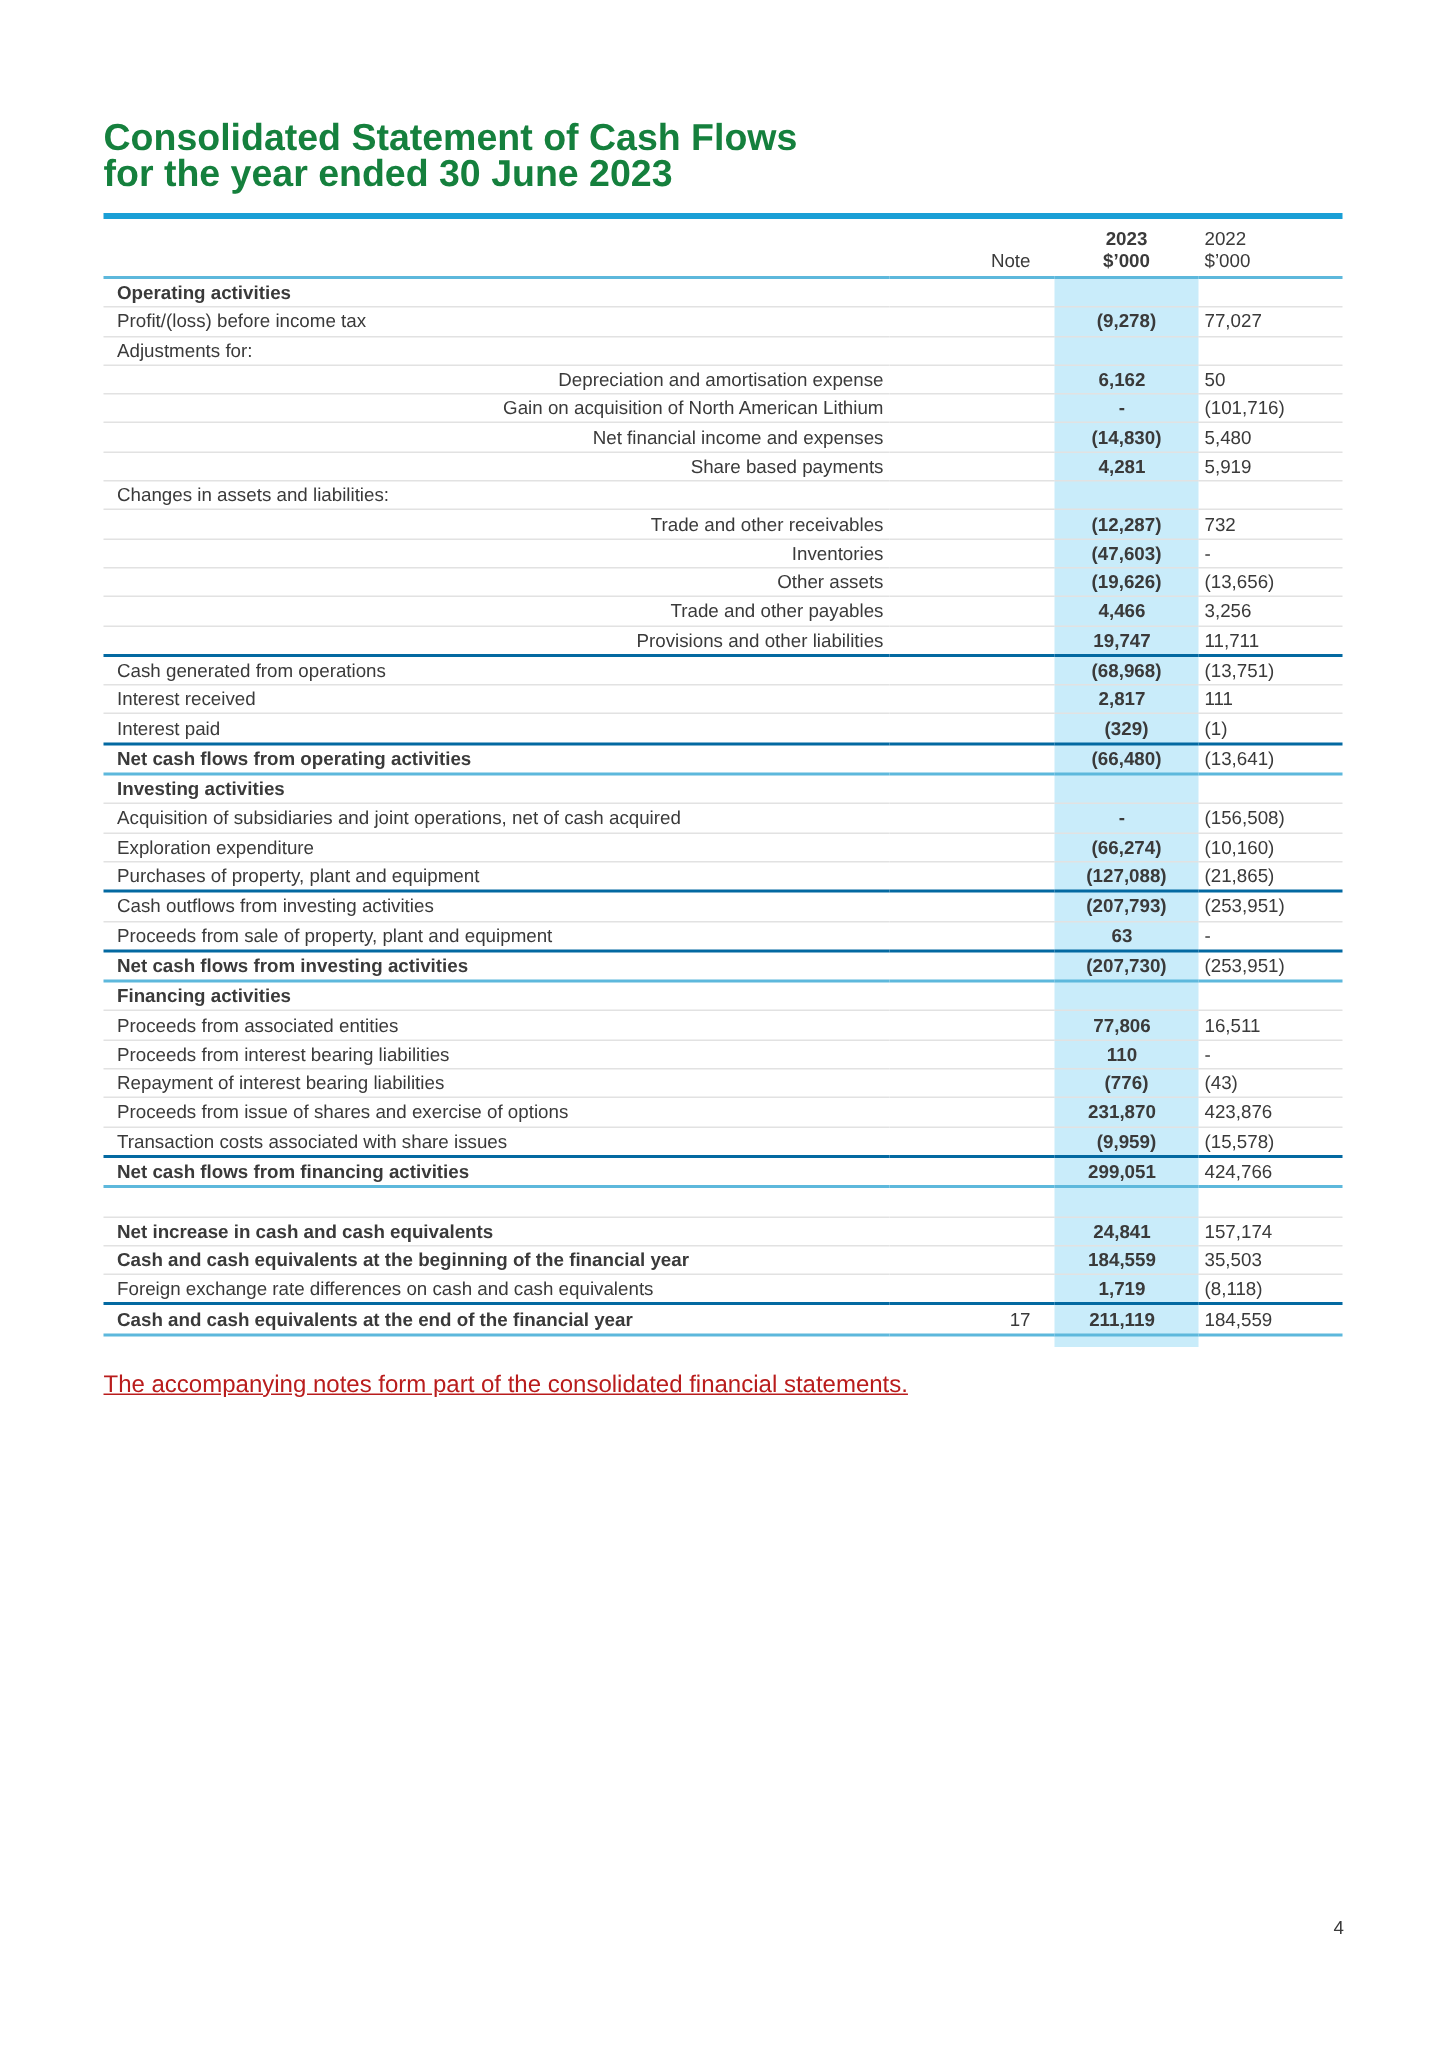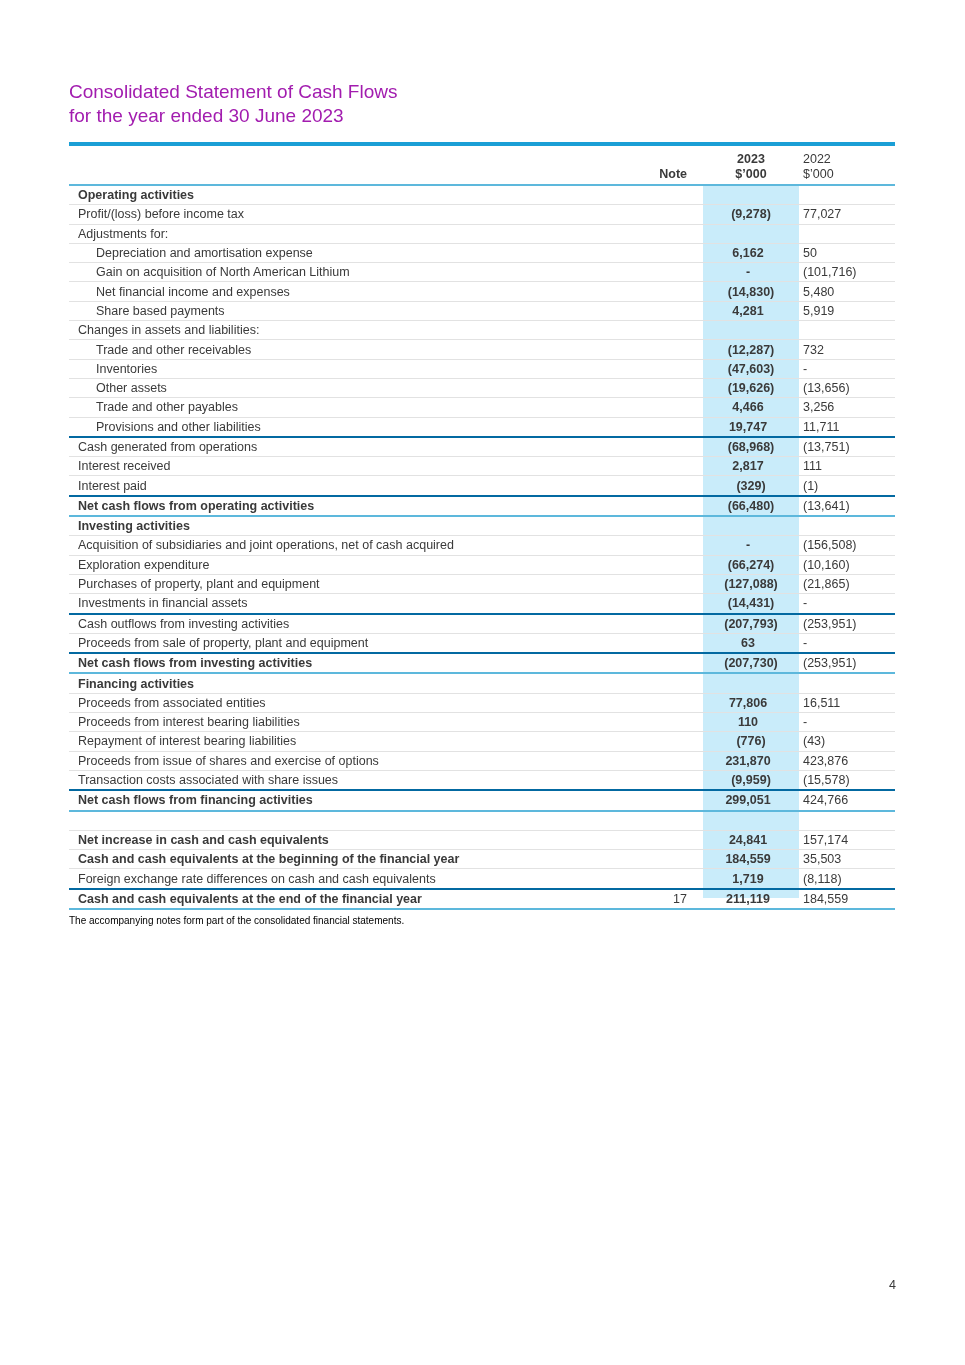--- a/index.html
+++ b/index.html
@@ -1,51 +1,51 @@
 <!DOCTYPE html>
 <html><head>
 <meta charset="utf-8">
 <style>
   html, body { margin: 0; padding: 0; background: #ffffff; }
   body { width: 965px; height: 1365px; position: relative; font-family: "Liberation Sans", sans-serif; color: #3a3a3a; }
-  .title { position: absolute; left: 69px; top: 80px; font-size: 19px; font-weight: normal; color: #a21caf; line-height: 24px; }
+  .title { position: absolute; left: 69px; top: 80px; font-size: 25px; font-weight: bold; color: #15803d; line-height: 24px; }
   .title div { margin: 0; }
   .topbar { position: absolute; left: 69px; top: 142px; width: 826px; height: 4px; background: #1a9fd6; }
   .highlight { position: absolute; left: 703px; top: 184px; width: 96px; height: 714px; background: #c9ecfa; }
   table.cf { position: absolute; left: 69px; top: 146px; width: 826px; border-collapse: collapse; font-size: 12.5px; }
   table.cf td { padding: 0 4px; height: 18.3px; border-bottom: 1px solid #e2e2e2; white-space: nowrap; }
   table.cf tr.head td { height: 36px; vertical-align: bottom; padding-bottom: 2px; border-bottom: 2px solid #5db8dc; line-height: 15px; }
   td.lbl { padding-left: 9px !important; }
-  td.ind { padding-left: 27px !important; }
+  td.ind { padding-left: 27px !important; text-align: right; }
   td.note { width: 90px; text-align: right; padding-right: 16px !important; }
   td.c23 { width: 88px; text-align: center; font-weight: bold; padding-right: 4px !important; }
   td.c22 { width: 88px; text-align: left; padding-right: 4px !important; }
   tr.bold td.lbl { font-weight: bold; }
   tr.topline td { border-top: 2px solid #0369a1; }
   tr.botline td { border-bottom: 2px solid #5db8dc; }
   .numpad { display: inline-block; width: 6px; }
-  .footnote { position: absolute; left: 69px; top: 915px; font-size: 10px; color: #000000; }
+  .footnote { position: absolute; left: 69px; top: 915px; font-size: 16px; color: #b91c1c; text-decoration: underline; }
   .pagenum { position: absolute; left: 889px; top: 1278px; font-size: 12.5px; color: #3a3a3a; }
 </style>
 </head>
 <body>
 
 <div class="title">
   <div>Consolidated Statement of Cash Flows</div>
   <div>for the year ended 30 June 2023</div>
 </div>
 
 <div class="topbar"></div>
 <div class="highlight"></div>
 
 <table class="cf">
   <tbody id="cf-body">
     <tr class="head">
       <td></td>
-      <td class="note" style="font-weight:bold;">Note</td>
+      <td class="note" style="font-weight:normal;">Note</td>
       <td class="c23">
         <div>2023</div>
         <div>$’000</div>
       </td>
       <td class="c22">
         <div>2022</div>
         <div>$’000</div>
       </td>
     </tr>
   <tr class="bold">
@@ -167,26 +167,20 @@
         <td class="note"></td>
         <td class="c23"><span>(66,274)</span></td>
         <td class="c22"><span>(10,160)</span></td>
       </tr>
       <tr class="">
         <td class="lbl">Purchases of property, plant and equipment</td>
         <td class="note"></td>
         <td class="c23"><span>(127,088)</span></td>
         <td class="c22"><span>(21,865)</span></td>
       </tr>
-      <tr class="">
-        <td class="lbl">Investments in financial assets</td>
-        <td class="note"></td>
-        <td class="c23"><span>(14,431)</span></td>
-        <td class="c22"><span>-</span><span class="numpad"></span></td>
-      </tr>
       <tr class="topline">
         <td class="lbl">Cash outflows from investing activities</td>
         <td class="note"></td>
         <td class="c23"><span>(207,793)</span></td>
         <td class="c22"><span>(253,951)</span></td>
       </tr>
       <tr class="">
         <td class="lbl">Proceeds from sale of property, plant and equipment</td>
         <td class="note"></td>
         <td class="c23"><span>63</span><span class="numpad"></span></td>

